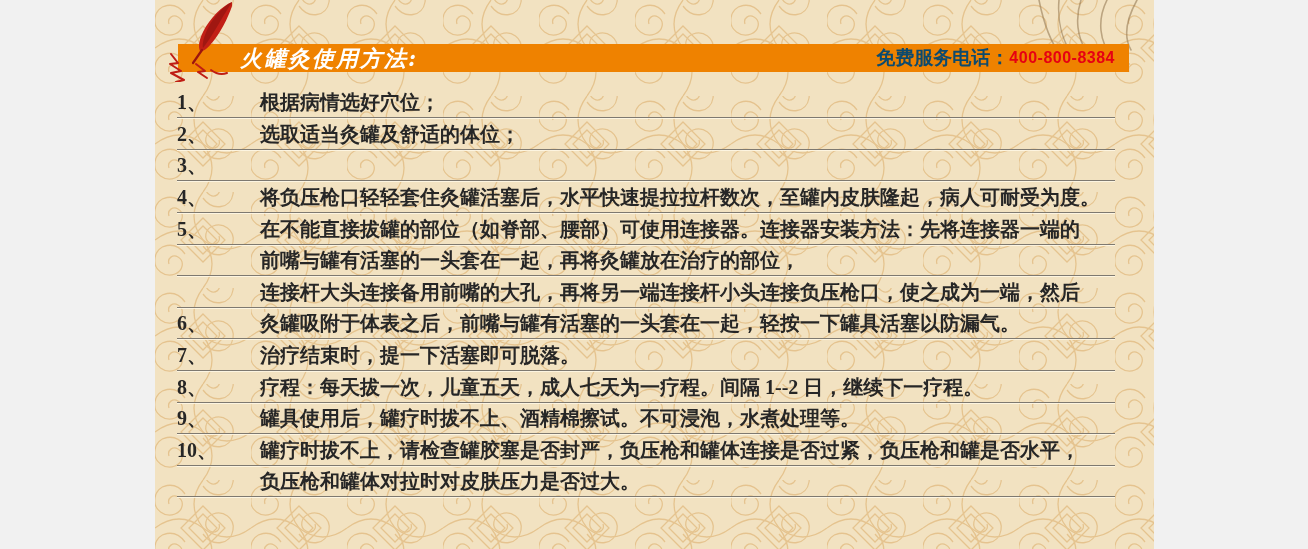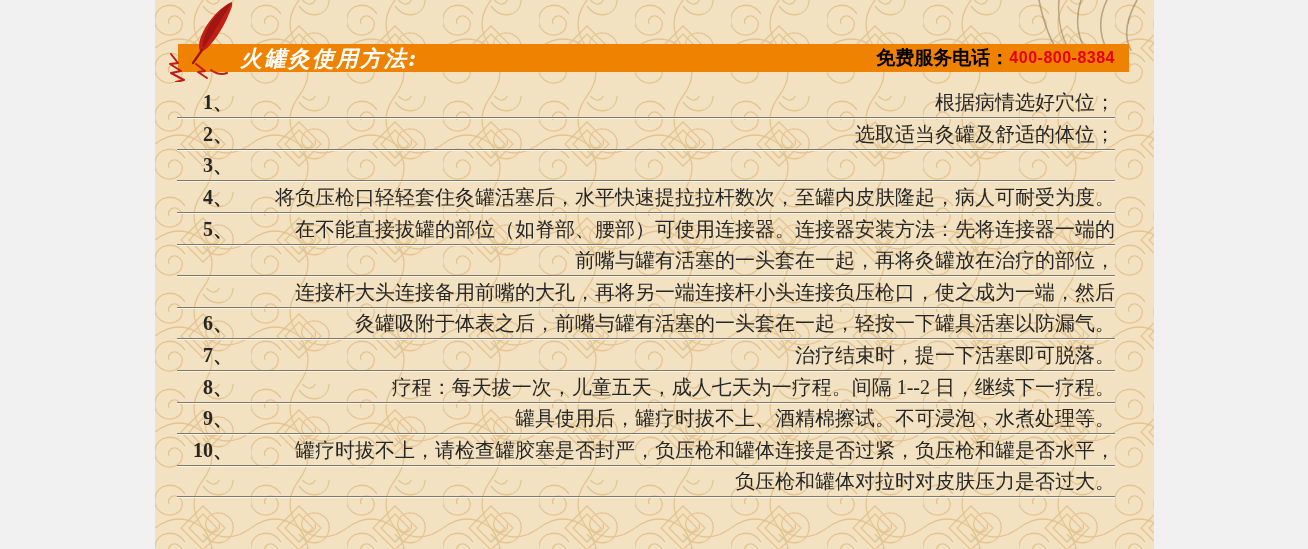--- a/index.html
+++ b/index.html
@@ -7,37 +7,37 @@
     --phone_red:#e60012;
     --paper_beige:#f2e2c1;
     --pattern_line:#e2bc82;
     --text_dark:#262626;
     --rule_dark:#7e7970;
     --side_gray:#f1f1f1;
   }
   *{margin:0;padding:0;box-sizing:border-box;}
   html,body{width:1308px;height:549px;overflow:hidden;}
   body{font-family:"Liberation Serif","DejaVu Serif",serif;background:var(--side_gray);}
-  .stage{position:relative;width:1308px;height:433px;background:var(--side_gray);text-align:right;}
+  .stage{position:relative;width:1308px;height:433px;background:var(--side_gray);}
   .panel{position:absolute;left:155px;top:0;width:999px;height:549px;background:var(--paper_beige);overflow:hidden;}
   .panel-pattern{position:absolute;left:0;top:0;width:100%;height:100%;display:block;}
   .header-bar{
     position:absolute;left:23px;top:44px;width:951px;height:28px;
     background:var(--accent_orange);
     display:flex;align-items:center;justify-content:space-between;
     padding:0 14px 0 62px;
   }
   .header-title{
     color:#ffffff;font-size:22px;font-weight:bold;font-style:italic;
     letter-spacing:2px;white-space:nowrap;line-height:28px;
     font-family:"DejaVu Serif","Liberation Serif",serif;
   }
   .phone-wrap{display:flex;align-items:center;white-space:nowrap;}
   .phone-label{
-    color:#000000;font-size:19px;font-weight:bold;
+    color:#0c4a6e;font-size:19px;font-weight:bold;
     font-family:"Liberation Sans","DejaVu Sans",sans-serif;
   }
   .phone-number{
     color:var(--phone_red);font-size:16px;font-weight:bold;letter-spacing:0.5px;
     font-family:"Liberation Sans","DejaVu Sans",sans-serif;
   }
   .quill{position:absolute;left:11px;top:0;width:84px;height:82px;}
   .corner-sketch{position:absolute;right:0;top:0;width:135px;height:72px;opacity:.55;}
   .list{
     position:absolute;left:22px;top:86.6px;width:938px;
@@ -50,21 +50,21 @@
     border-bottom:1px solid var(--rule_dark);
     box-shadow:0 1px 0 rgba(255,248,230,.85);
   }
   .row .num{
     flex:0 0 56px;width:56px;
     font-size:20px;font-weight:bold;color:var(--text_dark);
     line-height:22px;white-space:nowrap;
   }
   .row .txt{
     flex:1;
-    font-size:20px;font-weight:normal;color:var(--text_dark);
+    font-size:20px;font-weight:bold;color:var(--text_dark);
     line-height:22px;white-space:nowrap;overflow:visible;padding-left:27px;
   }
 </style>
 </head>
 <body>
 
 <div class="stage">
   <div class="panel">
 
     <svg class="panel-pattern" xmlns="http://www.w3.org/2000/svg" width="999" height="549">

